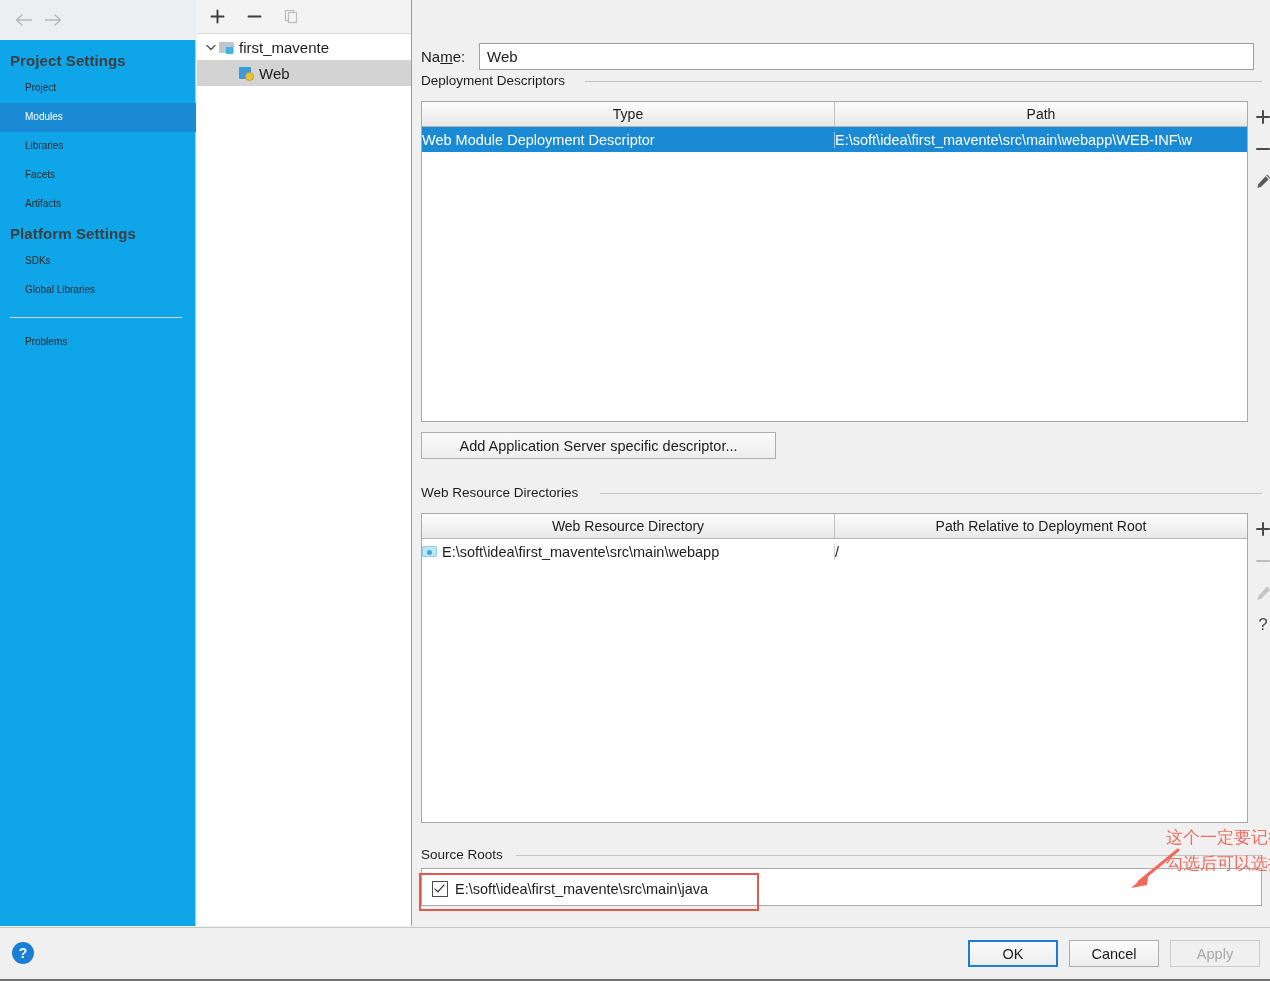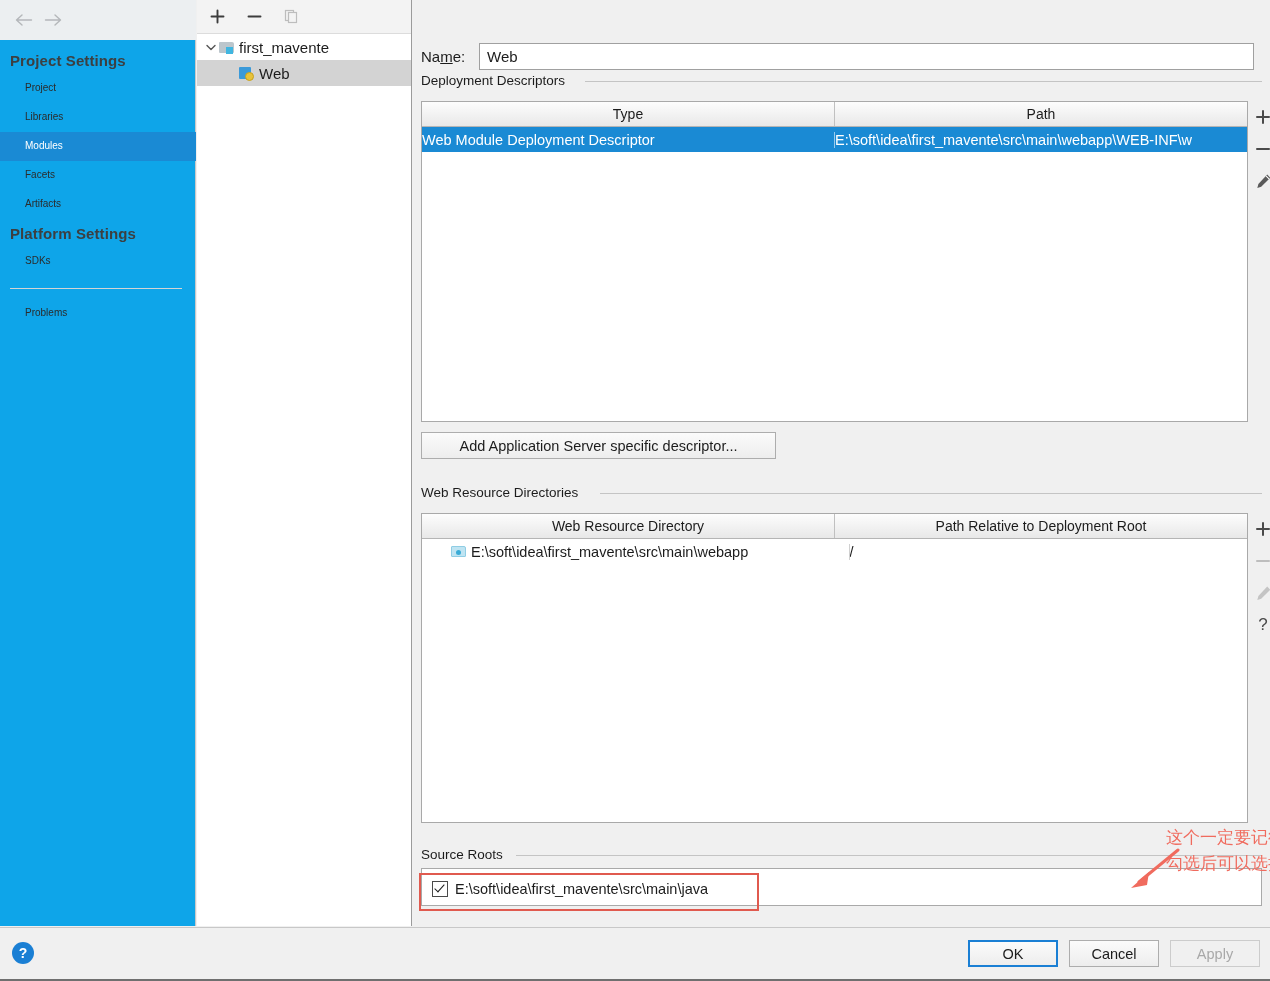--- a/index.html
+++ b/index.html
@@ -327,27 +327,28 @@
       <div class="nav-arrow">
         <svg width="19" height="14" viewBox="0 0 19 14">
             <path d="M11 2 L16.5 7 L11 12 M16.5 7 H1.5" stroke="#b4b7ba" stroke-width="1.4" fill="none" stroke-linecap="round" stroke-linejoin="round"></path>
           </svg>
       </div>
     </div>
 
     <div style="position:absolute;left:0;top:46px;width:196px;">
       <div class="sb-group">Project Settings</div>
       <div class="sb-item">Project</div>
+      <div class="sb-item selected">Modules</div>
       <div class="sb-item">Libraries</div>
-      <div class="sb-item selected">Modules</div>
       <div class="sb-item">Facets</div>
       <div class="sb-item">Artifacts</div>
 
       <div class="sb-group">Platform Settings</div>
       <div class="sb-item">SDKs</div>
+      <div class="sb-item">Global Libraries</div>
 
       <div class="sb-divider"></div>
 
       <div class="sb-item">Problems</div>
     </div>
   </div>
 
   <div id="tree-panel">
     <div id="tree-toolbar">
       <div class="tb-btn">
@@ -428,21 +429,21 @@
 
     <div class="grp-title" style="left:8px; top:485px;">Web Resource Directories</div>
     <div class="grp-line" style="left:187px; top:493px; width:662px;"></div>
 
     <div class="tbl-wrap" style="left:8px; top:513px; width:827px; height:310px;">
       <div class="tbl-head">
         <div class="th" style="width:412px;">Web Resource Directory</div>
         <div class="th" style="width:413px;">Path Relative to Deployment Root</div>
       </div>
       <div class="tbl-row">
-        <div class="td" style="width:412px;margin-left:29px;">
+        <div class="td" style="width:412px;">
           <span class="folder-small"></span>
           <span>E:\soft\idea\first_mavente\src\main\webapp</span>
         </div>
         <div class="td" style="width:413px;">/</div>
       </div>
     </div>
 
     <div class="sidebtns" style="left:836px; top:513px;">
       <div class="sb-ico">
         <svg width="16" height="16" viewBox="0 0 16 16">

